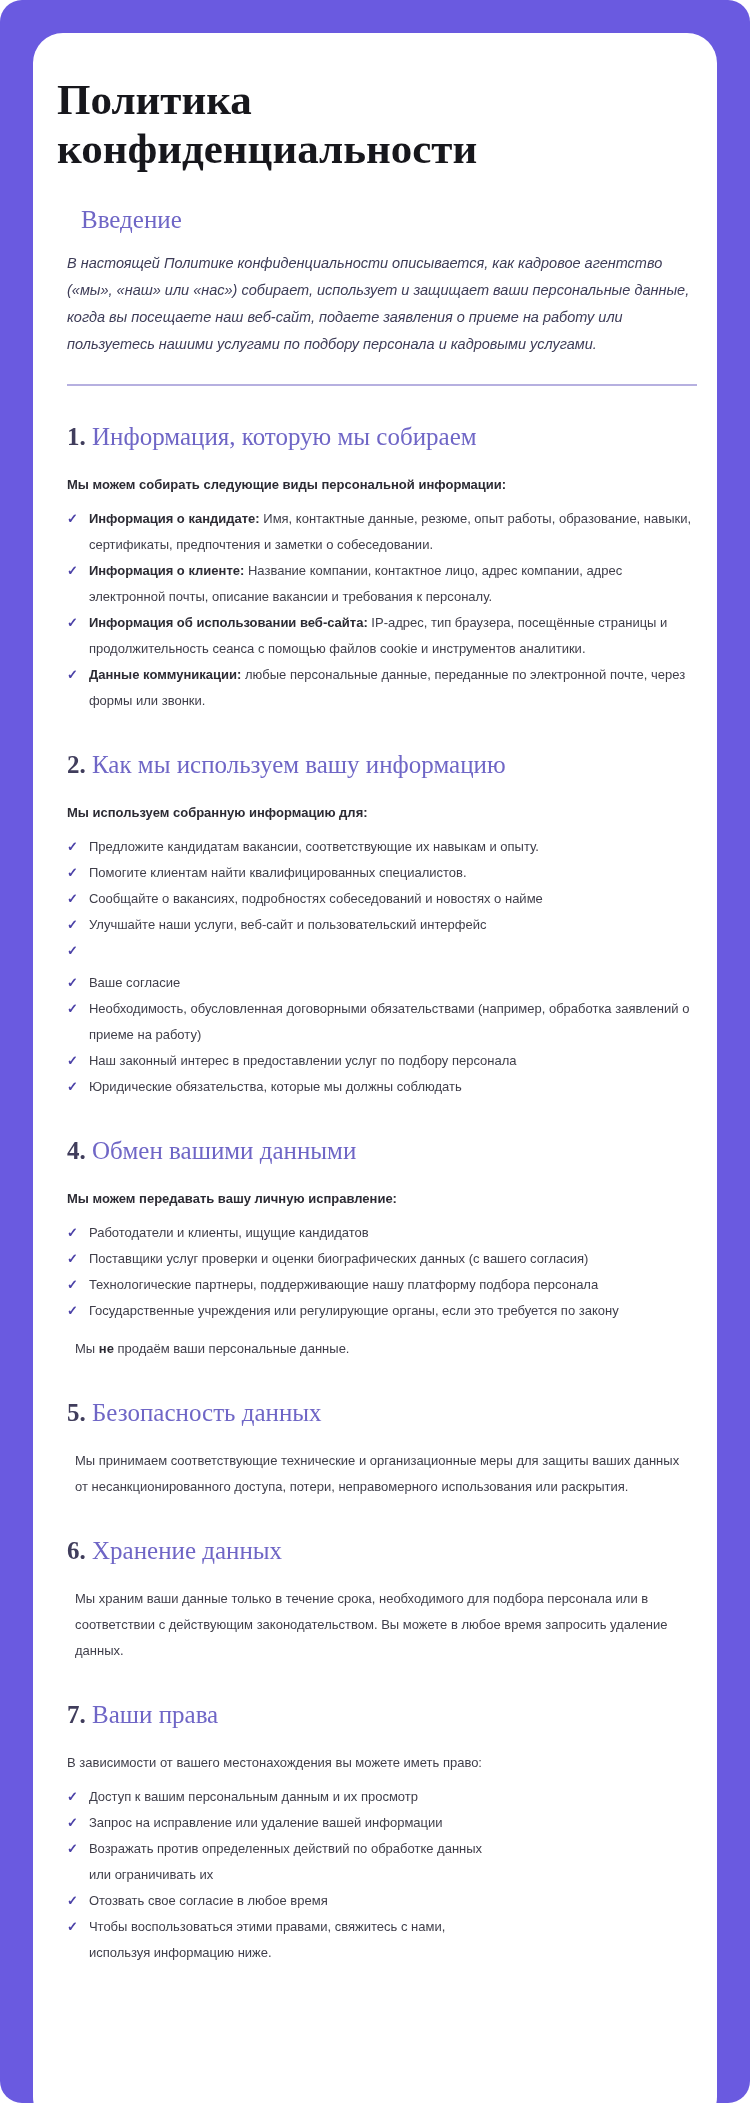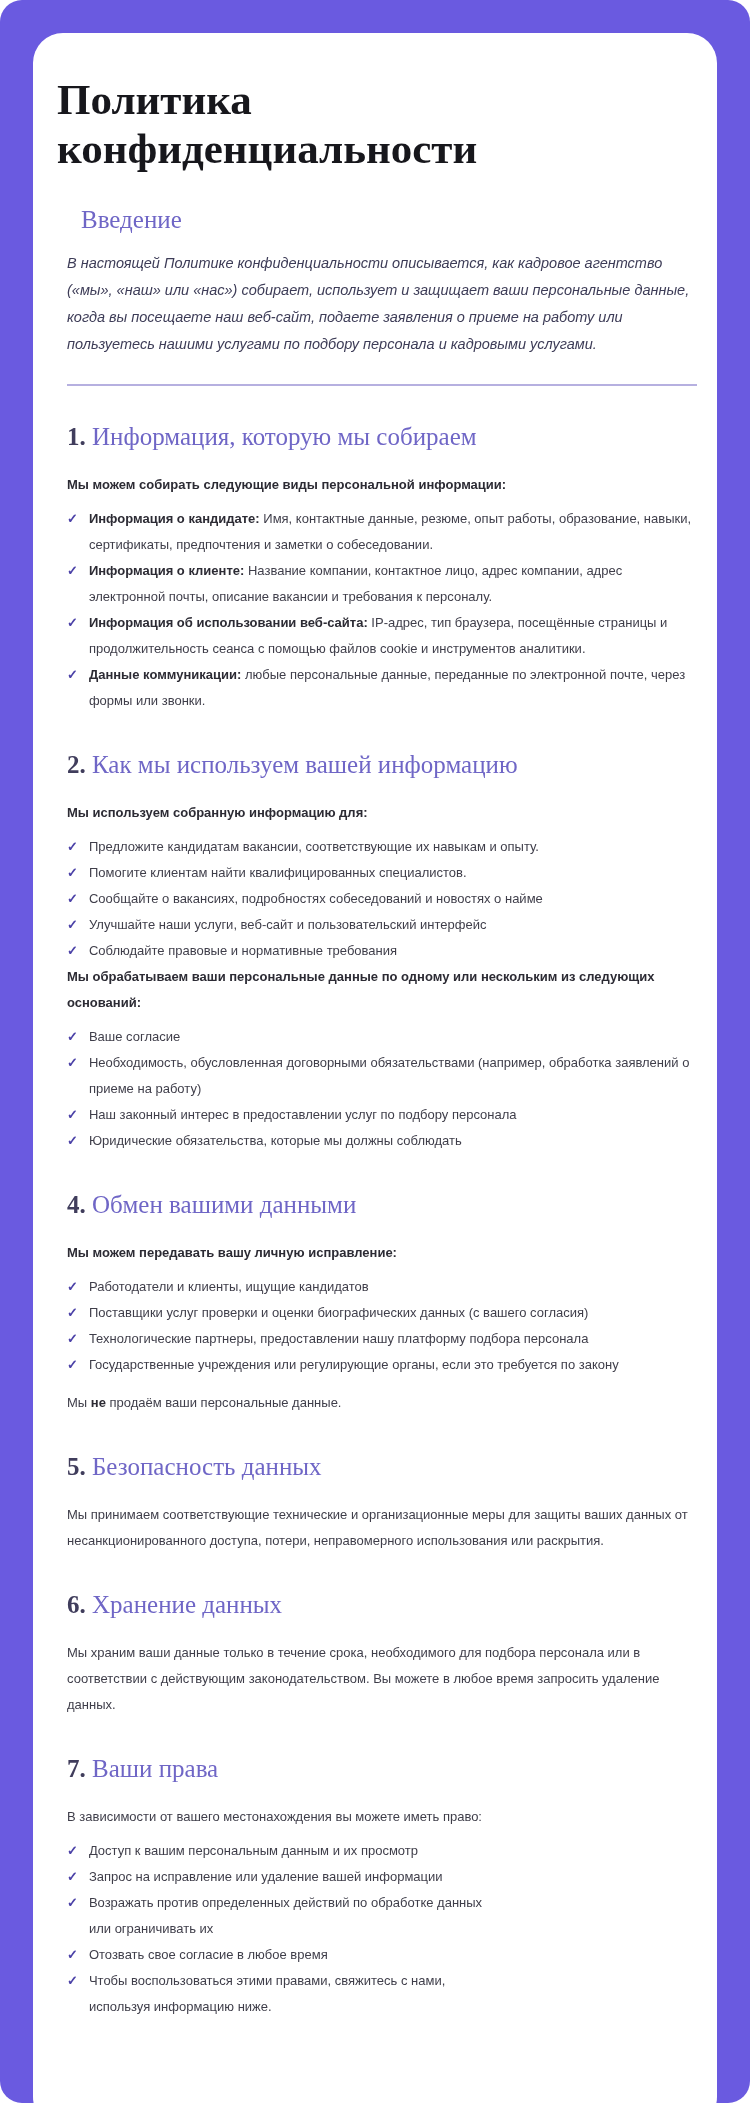--- a/index.html
+++ b/index.html
@@ -57,21 +57,21 @@
     border:0; border-top:2px solid #b6b0e0;
     margin:26px 0 0 0;
   }
 
   .lead {
     font-weight:700; font-size:13px; line-height:26px;
     color:#2c2b34; margin:0 0 8px 0;
   }
   .body-text {
     font-size:13px; line-height:26px;
-    color:#3f3e4a; margin:0;
+    color:#3f3e4a; margin:8px;
     white-space:pre-line;
   }
   .lead-plain { margin:0 0 8px 0; }
 
   .checklist {
     list-style:none; margin:6px 0 0 0; padding:0;
   }
   .checklist li {
     display:flex; align-items:flex-start; gap:11px;
     font-size:13px; line-height:26px; color:#3f3e4a;
@@ -120,47 +120,45 @@
                 <span class="check-icon">✓</span>
                 <span class="item-text"><strong>Информация об использовании веб-сайта:</strong> IP-адрес, тип браузера, посещённые страницы и продолжительность сеанса с помощью файлов cookie и инструментов аналитики.</span>
               </li>
               <li>
                 <span class="check-icon">✓</span>
                 <span class="item-text"><strong>Данные коммуникации:</strong> любые персональные данные, переданные по электронной почте, через формы или звонки.</span>
               </li>
             </ul>
           </section>
           <section class="policy-section">
-            <h2 class="section-heading"><span class="section-number">2. </span><span class="section-title">Как мы используем вашей информацию</span></h2>
+            <h2 class="section-heading"><span class="section-number">2. </span><span class="section-title">Как мы используем вашу информацию</span></h2>
             <p class="lead">Мы используем собранную информацию для:</p>
             <ul class="checklist">
               <li>
                 <span class="check-icon">✓</span>
                 <span class="item-text">Предложите кандидатам вакансии, соответствующие их навыкам и опыту.</span>
               </li>
               <li>
                 <span class="check-icon">✓</span>
                 <span class="item-text">Помогите клиентам найти квалифицированных специалистов.</span>
               </li>
               <li>
                 <span class="check-icon">✓</span>
                 <span class="item-text">Сообщайте о вакансиях, подробностях собеседований и новостях о найме</span>
               </li>
               <li>
                 <span class="check-icon">✓</span>
                 <span class="item-text">Улучшайте наши услуги, веб-сайт и пользовательский интерфейс</span>
               </li>
               <li>
                 <span class="check-icon">✓</span>
-                <span class="item-text">Соблюдайте правовые и нормативные требования</span>
-              </li>
-            </ul>
-          </section>
-          <section class="policy-section">
-            <p class="lead">Мы обрабатываем ваши персональные данные по одному или нескольким из следующих оснований:</p>
+              </li>
+            </ul>
+          </section>
+          <section class="policy-section">
             <ul class="checklist">
               <li>
                 <span class="check-icon">✓</span>
                 <span class="item-text">Ваше согласие</span>
               </li>
               <li>
                 <span class="check-icon">✓</span>
                 <span class="item-text">Необходимость, обусловленная договорными обязательствами (например, обработка заявлений о приеме на работу)</span>
               </li>
               <li>
@@ -180,21 +178,21 @@
               <li>
                 <span class="check-icon">✓</span>
                 <span class="item-text">Работодатели и клиенты, ищущие кандидатов</span>
               </li>
               <li>
                 <span class="check-icon">✓</span>
                 <span class="item-text">Поставщики услуг проверки и оценки биографических данных (с вашего согласия)</span>
               </li>
               <li>
                 <span class="check-icon">✓</span>
-                <span class="item-text">Технологические партнеры, предоставлении нашу платформу подбора персонала</span>
+                <span class="item-text">Технологические партнеры, поддерживающие нашу платформу подбора персонала</span>
               </li>
               <li>
                 <span class="check-icon">✓</span>
                 <span class="item-text">Государственные учреждения или регулирующие органы, если это требуется по закону</span>
               </li>
             </ul>
             <p class="body-text note">Мы <strong>не</strong> продаём ваши персональные данные.</p>
           </section>
           <section class="policy-section">
             <h2 class="section-heading"><span class="section-number">5. </span><span class="section-title">Безопасность данных</span></h2>

